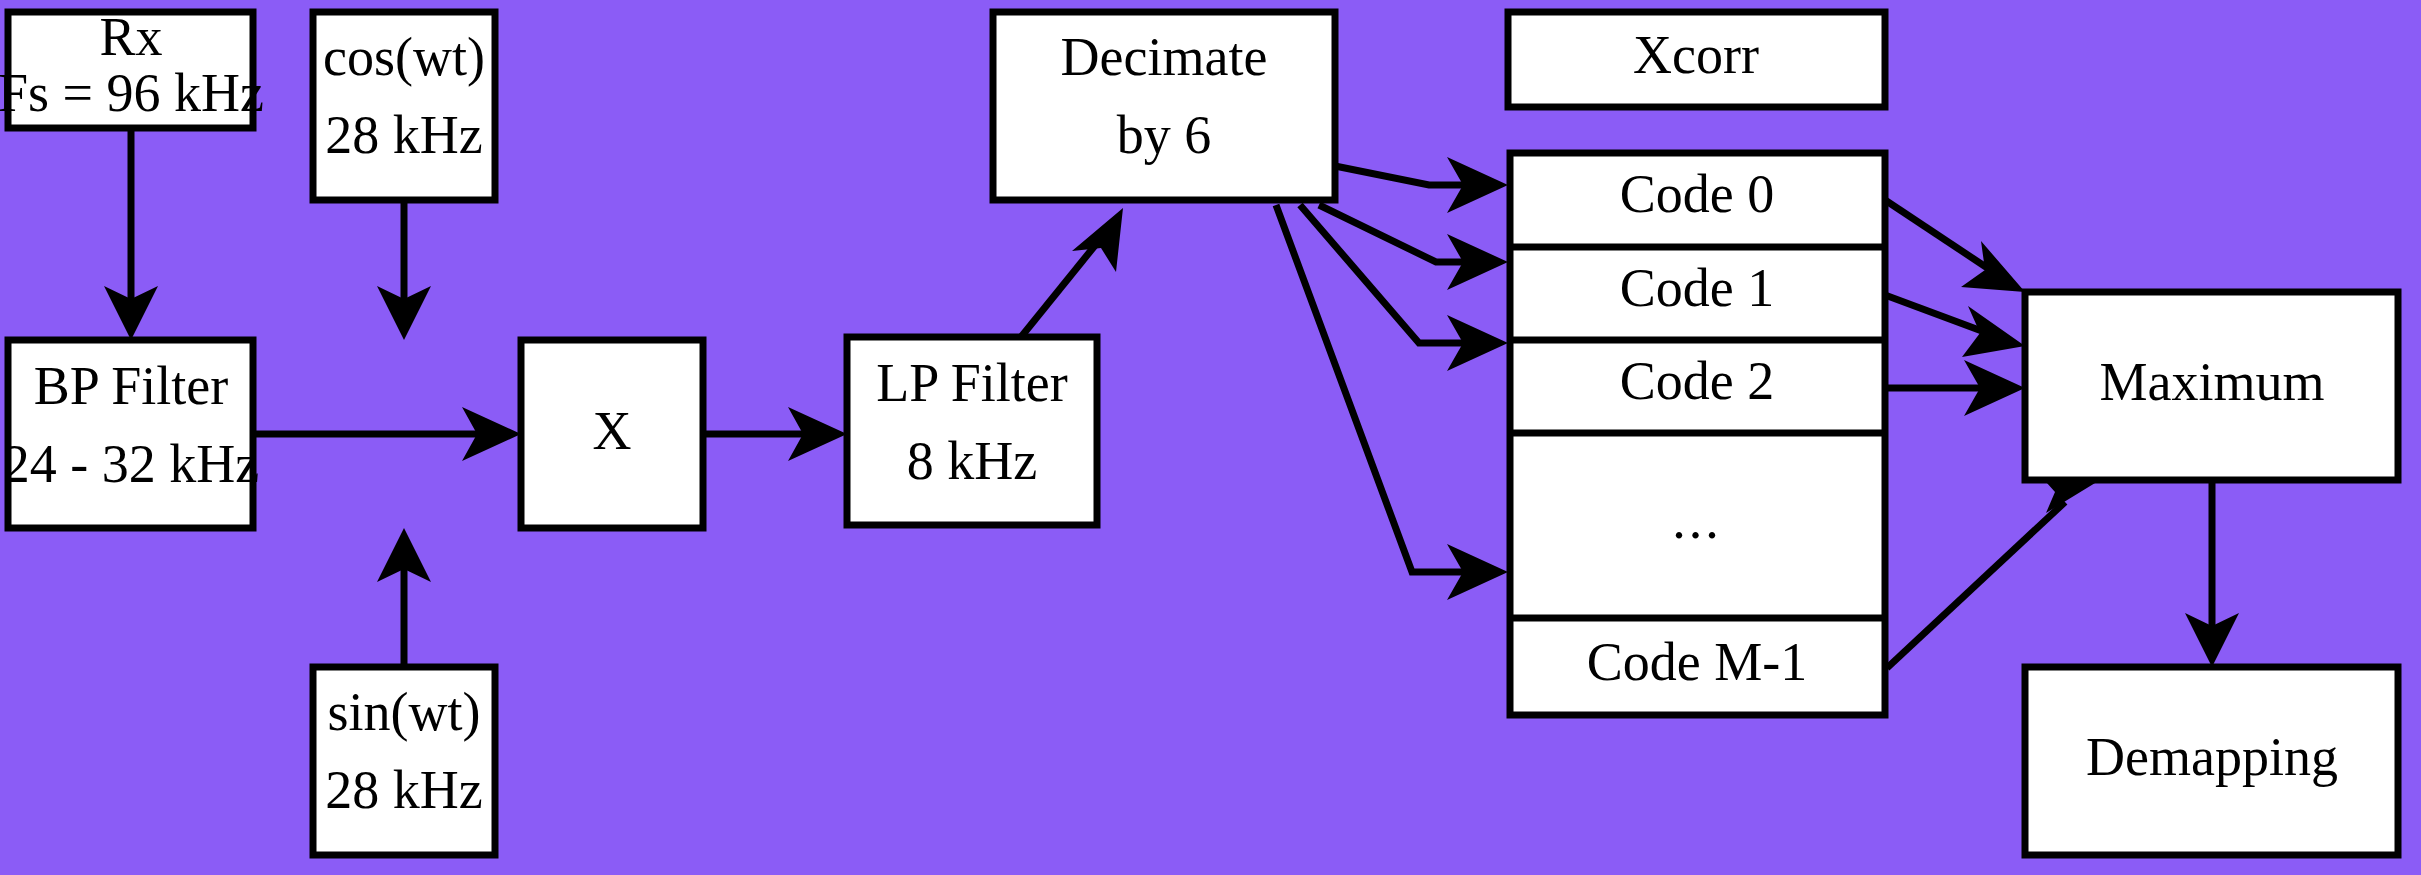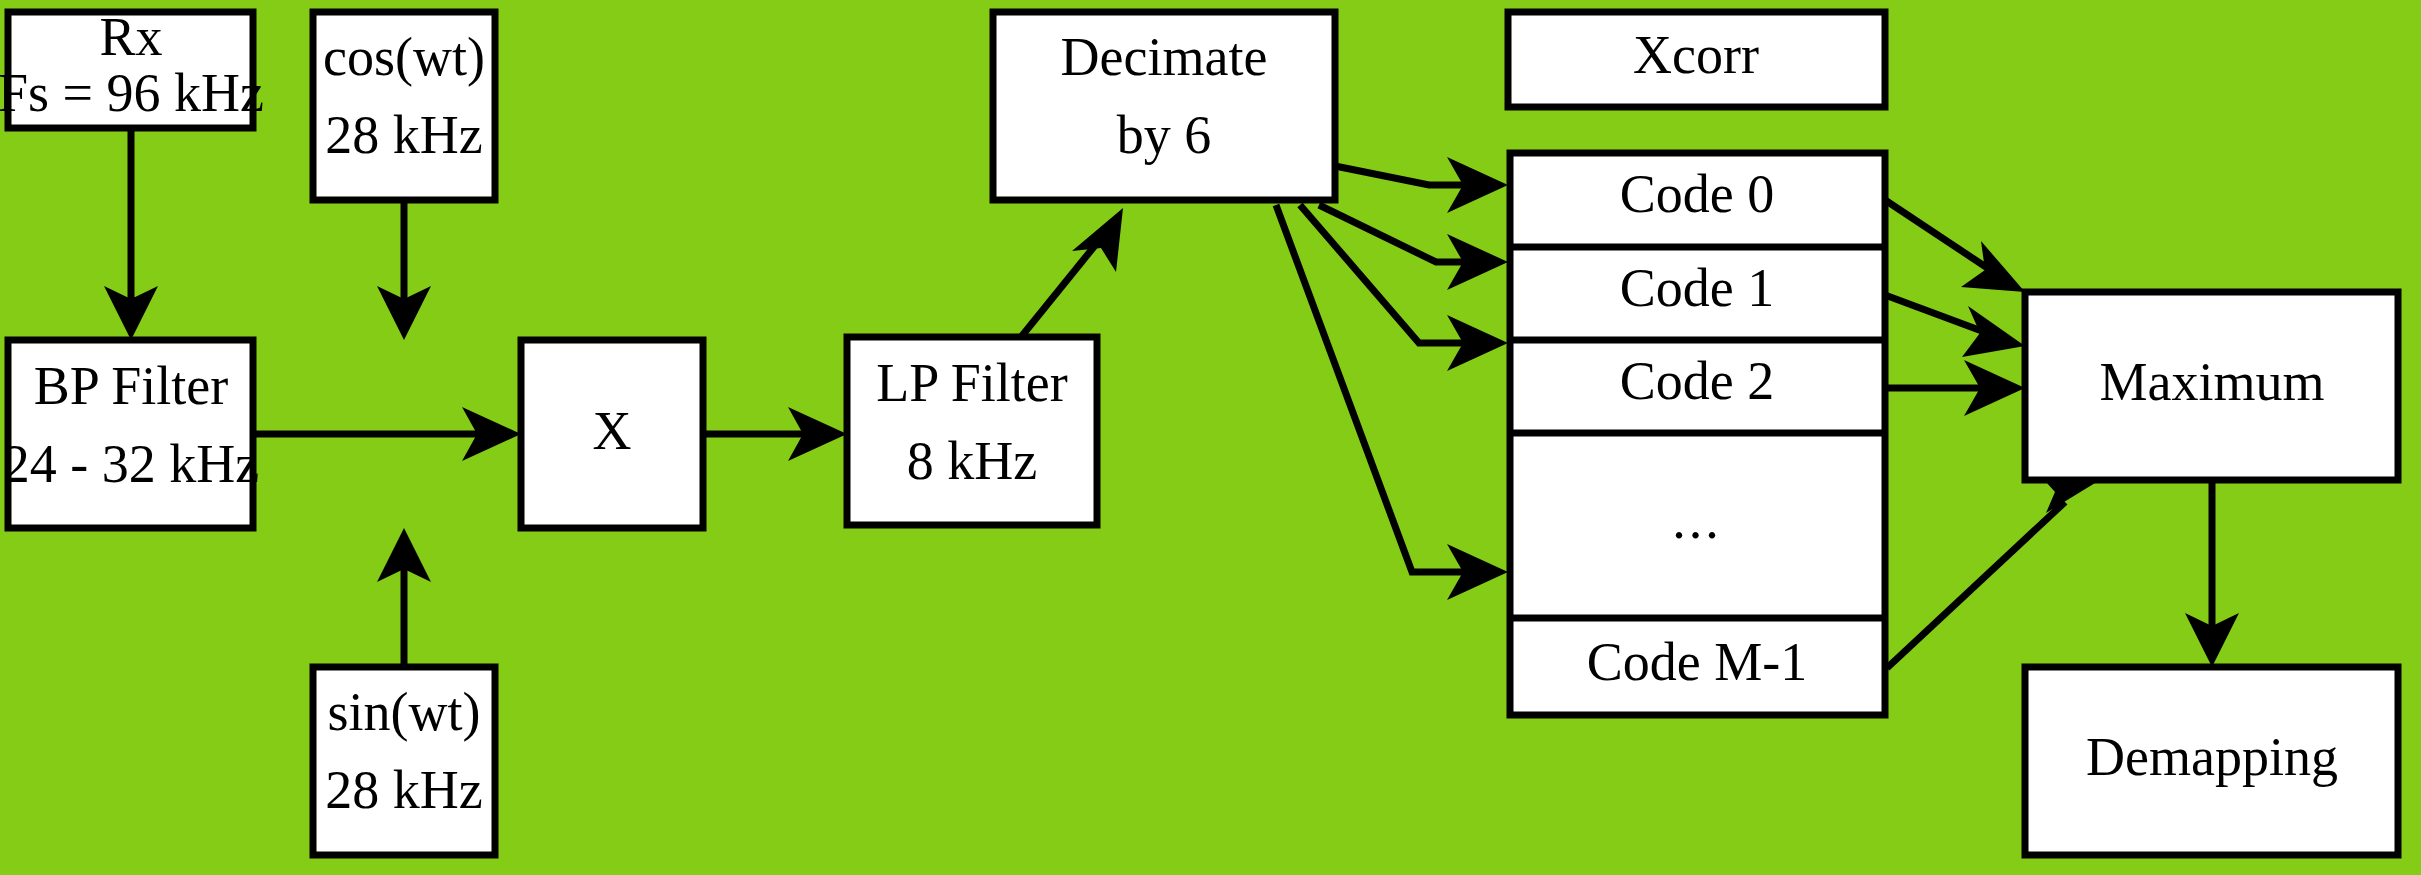--- a/index.html
+++ b/index.html
@@ -5,21 +5,21 @@
 <style>
   html, body {
     margin: 0;
     padding: 0;
     background: #ffffff;
   }
   #diagram-root {
     position: relative;
     width: 2421px;
     height: 875px;
-    background: #84cc16;
+    background: #8b5cf6;
     overflow: hidden;
     font-family: "Liberation Serif", "DejaVu Serif", serif;
   }
   svg#diagram-svg {
     position: absolute;
     top: 0;
     left: 0;
     width: 2421px;
     height: 875px;
     display: block;

